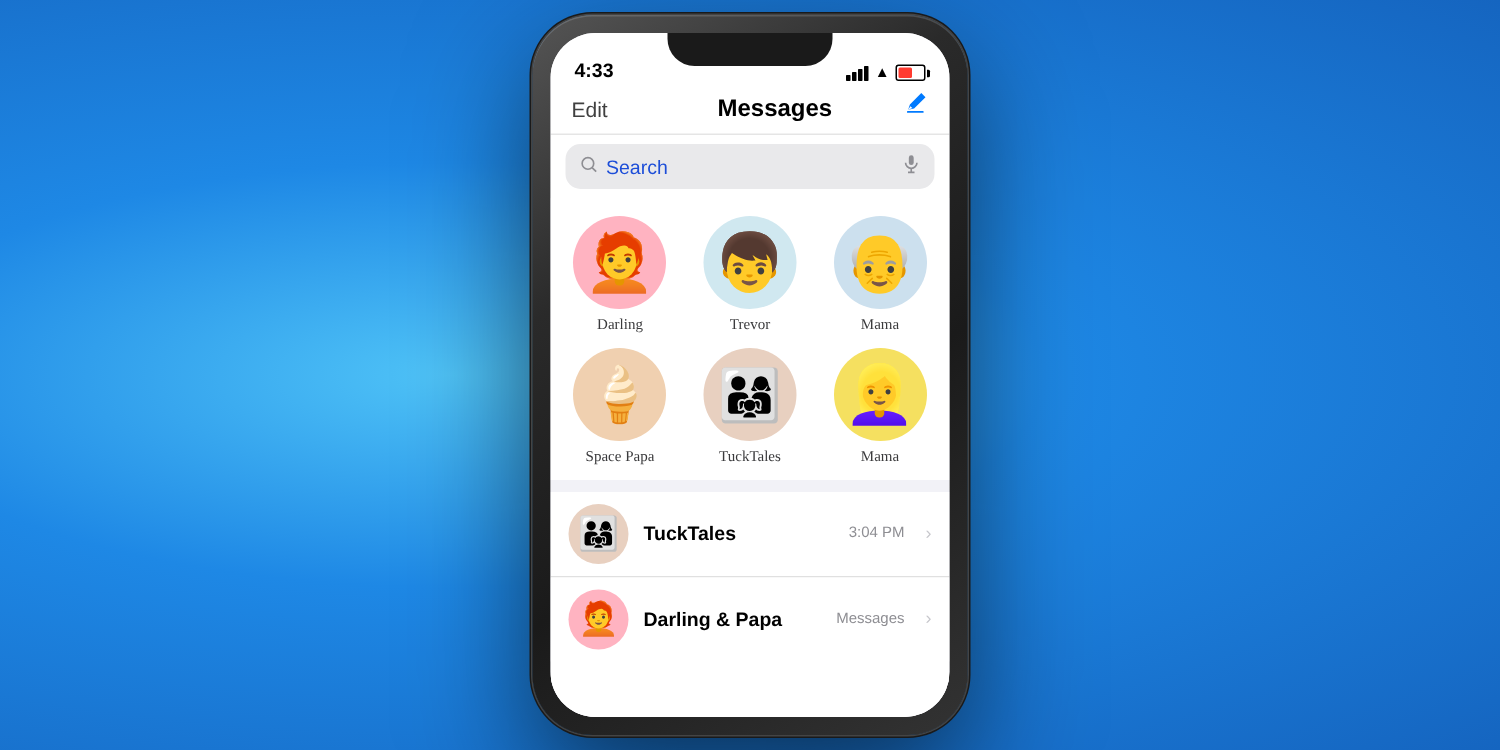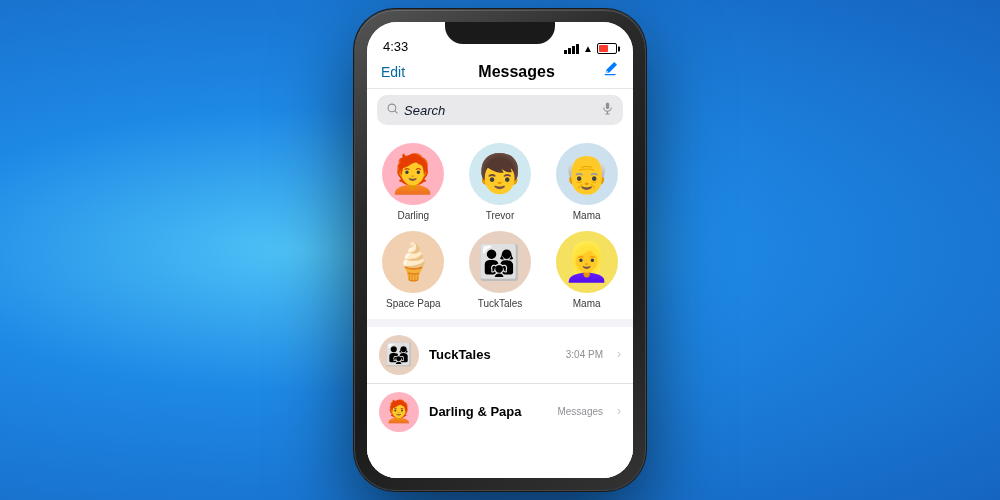--- a/index.html
+++ b/index.html
@@ -70,21 +70,21 @@
       display: flex;
       align-items: flex-end;
       padding: 0 16px 4px;
       flex-shrink: 0;
       position: relative;
       z-index: 10;
     }
 
     .status-time {
       font-size: 13px;
-      font-weight: 400;
+      font-weight: 700;
       color: #000;
       flex: 1;
     }
 
     .status-icons {
       display: flex;
       align-items: center;
       gap: 4px;
     }
 
@@ -140,21 +140,21 @@
       background: white;
       padding: 4px 14px 6px;
       display: flex;
       align-items: center;
       justify-content: space-between;
       border-bottom: 1px solid rgba(0,0,0,0.1);
       flex-shrink: 0;
     }
 
     .nav-edit {
-      color: #0369a1;
+      color: #404040;
       font-size: 14px;
       font-weight: 400;
     }
 
     .nav-title {
       font-size: 16px;
       font-weight: 700;
       color: #000;
       margin-left: 25px;
     }
@@ -180,24 +180,23 @@
       padding: 0 10px;
       gap: 6px;
     }
 
     .search-icon {
       color: #8e8e93;
       font-size: 12px;
     }
 
     .search-placeholder {
-      color: #0f172a;
+      color: #1d4ed8;
       font-size: 13px;
       flex: 1;
-      font-style: italic;
     }
 
     .mic-icon {
       color: #8e8e93;
       font-size: 12px;
     }
 
     
     .content {
       flex: 1;
@@ -241,20 +240,21 @@
     .avatar-circle.gray-blue { background: #cce0ee; }
     .avatar-circle.light-orange { background: #f0d0b0; }
     .avatar-circle.light-multi { background: #e8d0c0; }
     .avatar-circle.yellow { background: #f5e060; }
 
     .pinned-name {
       font-size: 10px;
       color: #3a3a3c;
       text-align: center;
       font-weight: 400;
+      font-family: Liberation Serif, serif;
     }
 
     
     .message-list {
       background: white;
       flex: 1;
     }
 
     .message-item {
       display: flex;

